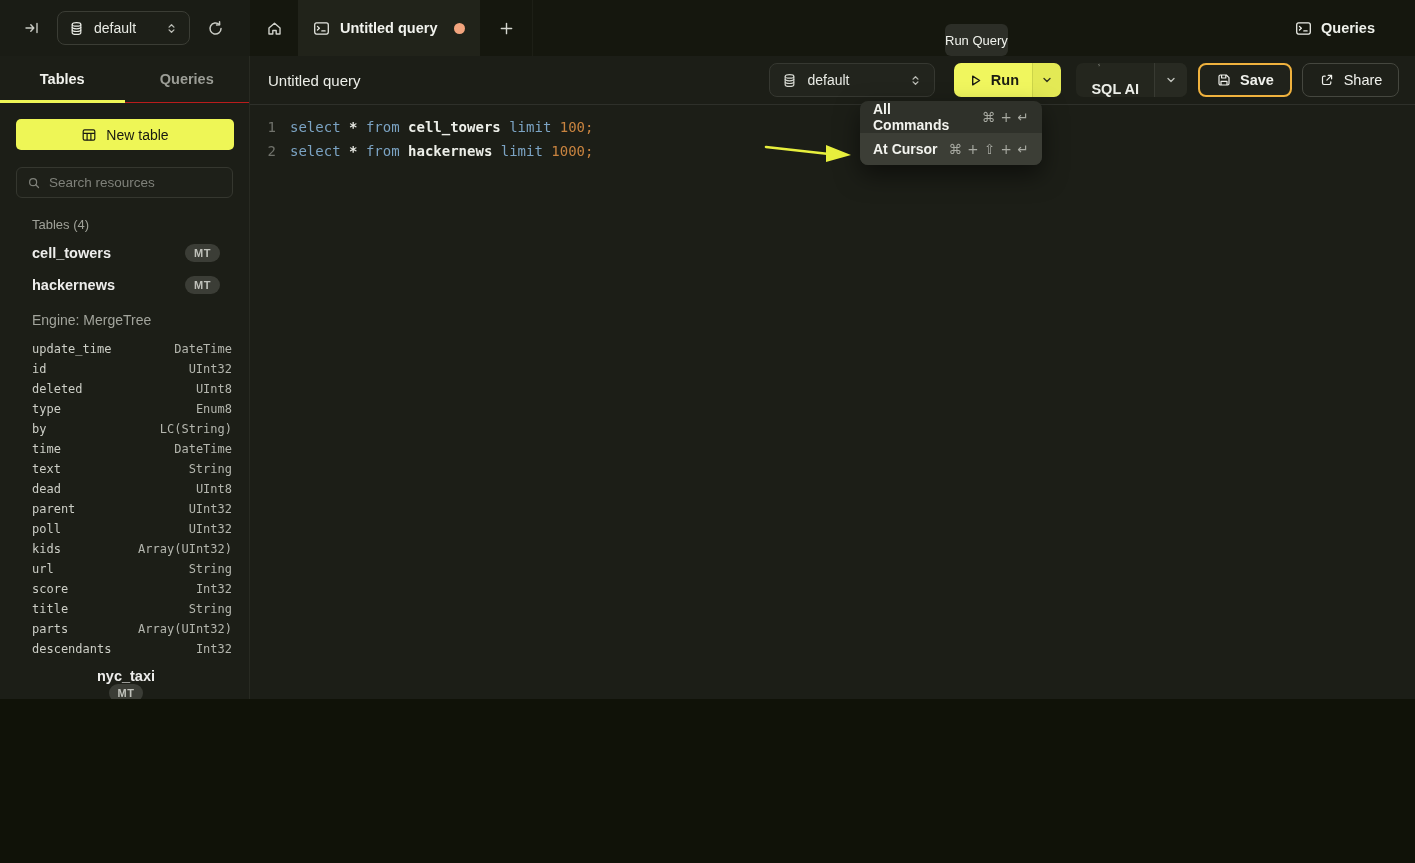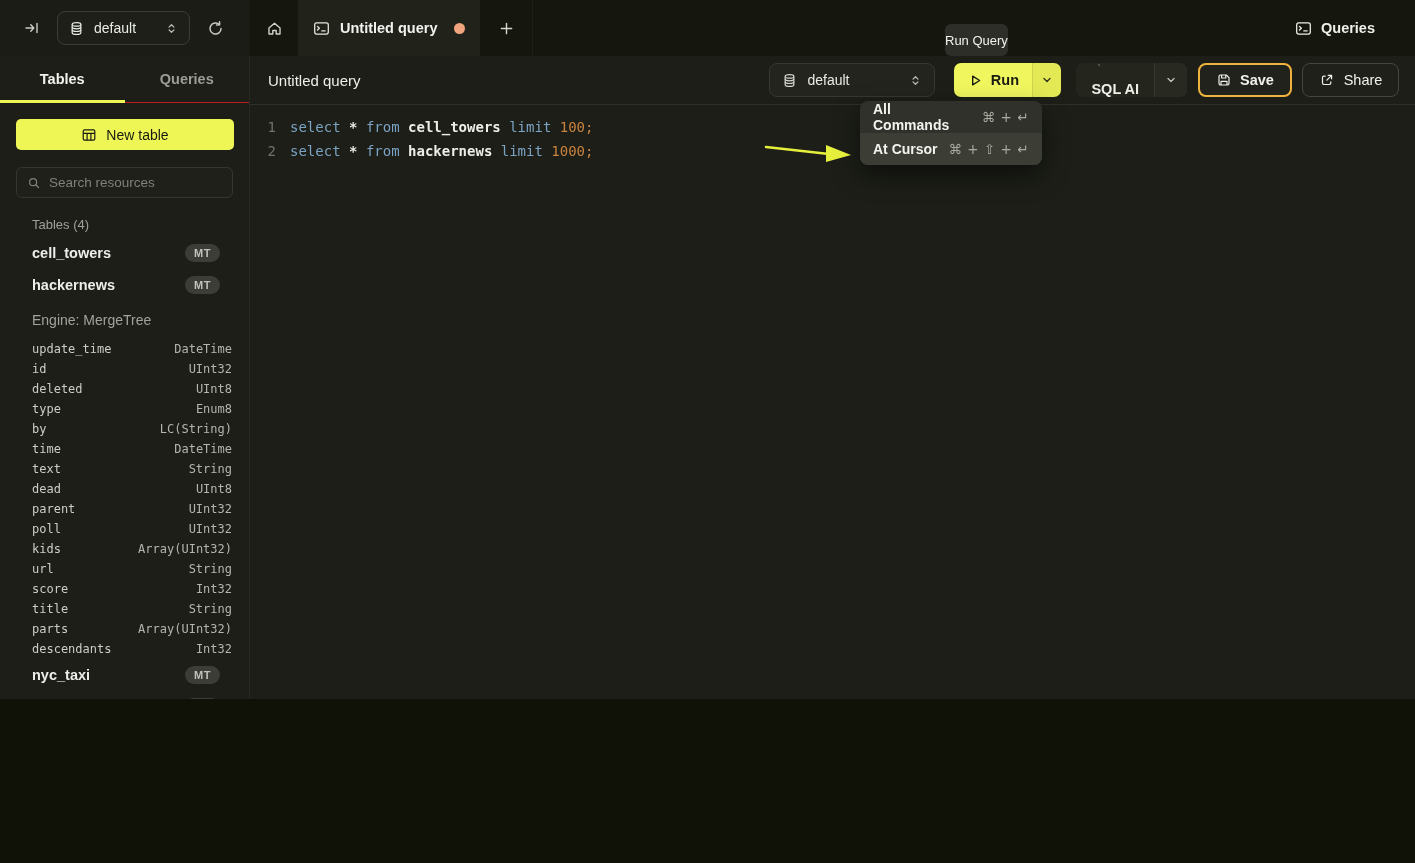--- a/index.html
+++ b/index.html
@@ -49,21 +49,21 @@
   .tbl-row.first { margin-top:8px; }
   .tbl-name { color:#ededeb; font-size:14.5px; font-weight:600; }
   .badge { background:#3b3d36; color:#c0c2bb; font-size:11px; font-weight:600; letter-spacing:.5px;
     padding:3px 9px; border-radius:999px; }
   .engine-line { margin:14px 0 0 32px; font-size:14px; color:#a2a49c; height:18px; }
   .columns { margin-top:9px; }
   .col-row { margin:0 17px 0 32px; height:20px; display:flex; align-items:center; justify-content:space-between;
     font-family:"DejaVu Sans Mono","Liberation Mono",monospace; font-size:12px; }
   .col-name { color:#ccceC6; color:#ccces; color:#cccec6; }
   .col-type { color:#b4b6ae; }
-  .gap-top { margin-top:3px; }
+  .gap-top { margin-top:9px;flex-direction:column; }
 
   
   .toolbar { height:49px; border-bottom:1px solid #2e302a; display:flex; align-items:center; padding:0 16px; }
   .qtitle { margin-left:2px; font-size:15px; color:#edefe9; }
   .tb-right { margin-left:auto; display:flex; align-items:center; }
   .select2 { width:166px; height:34px; background:#22241d; border:1px solid #363831; border-radius:8px;
     display:flex; align-items:center; padding:0 12px; color:#e9ebe5; font-size:14px; cursor:pointer; margin-right:19px; }
   .select2 .lbl { margin-left:10px; }
   .select2 .chev { margin-left:auto; color:#b9bbb4; }
   .run-group { height:34px; display:flex; margin-right:15px; border-radius:7px; overflow:hidden; }

